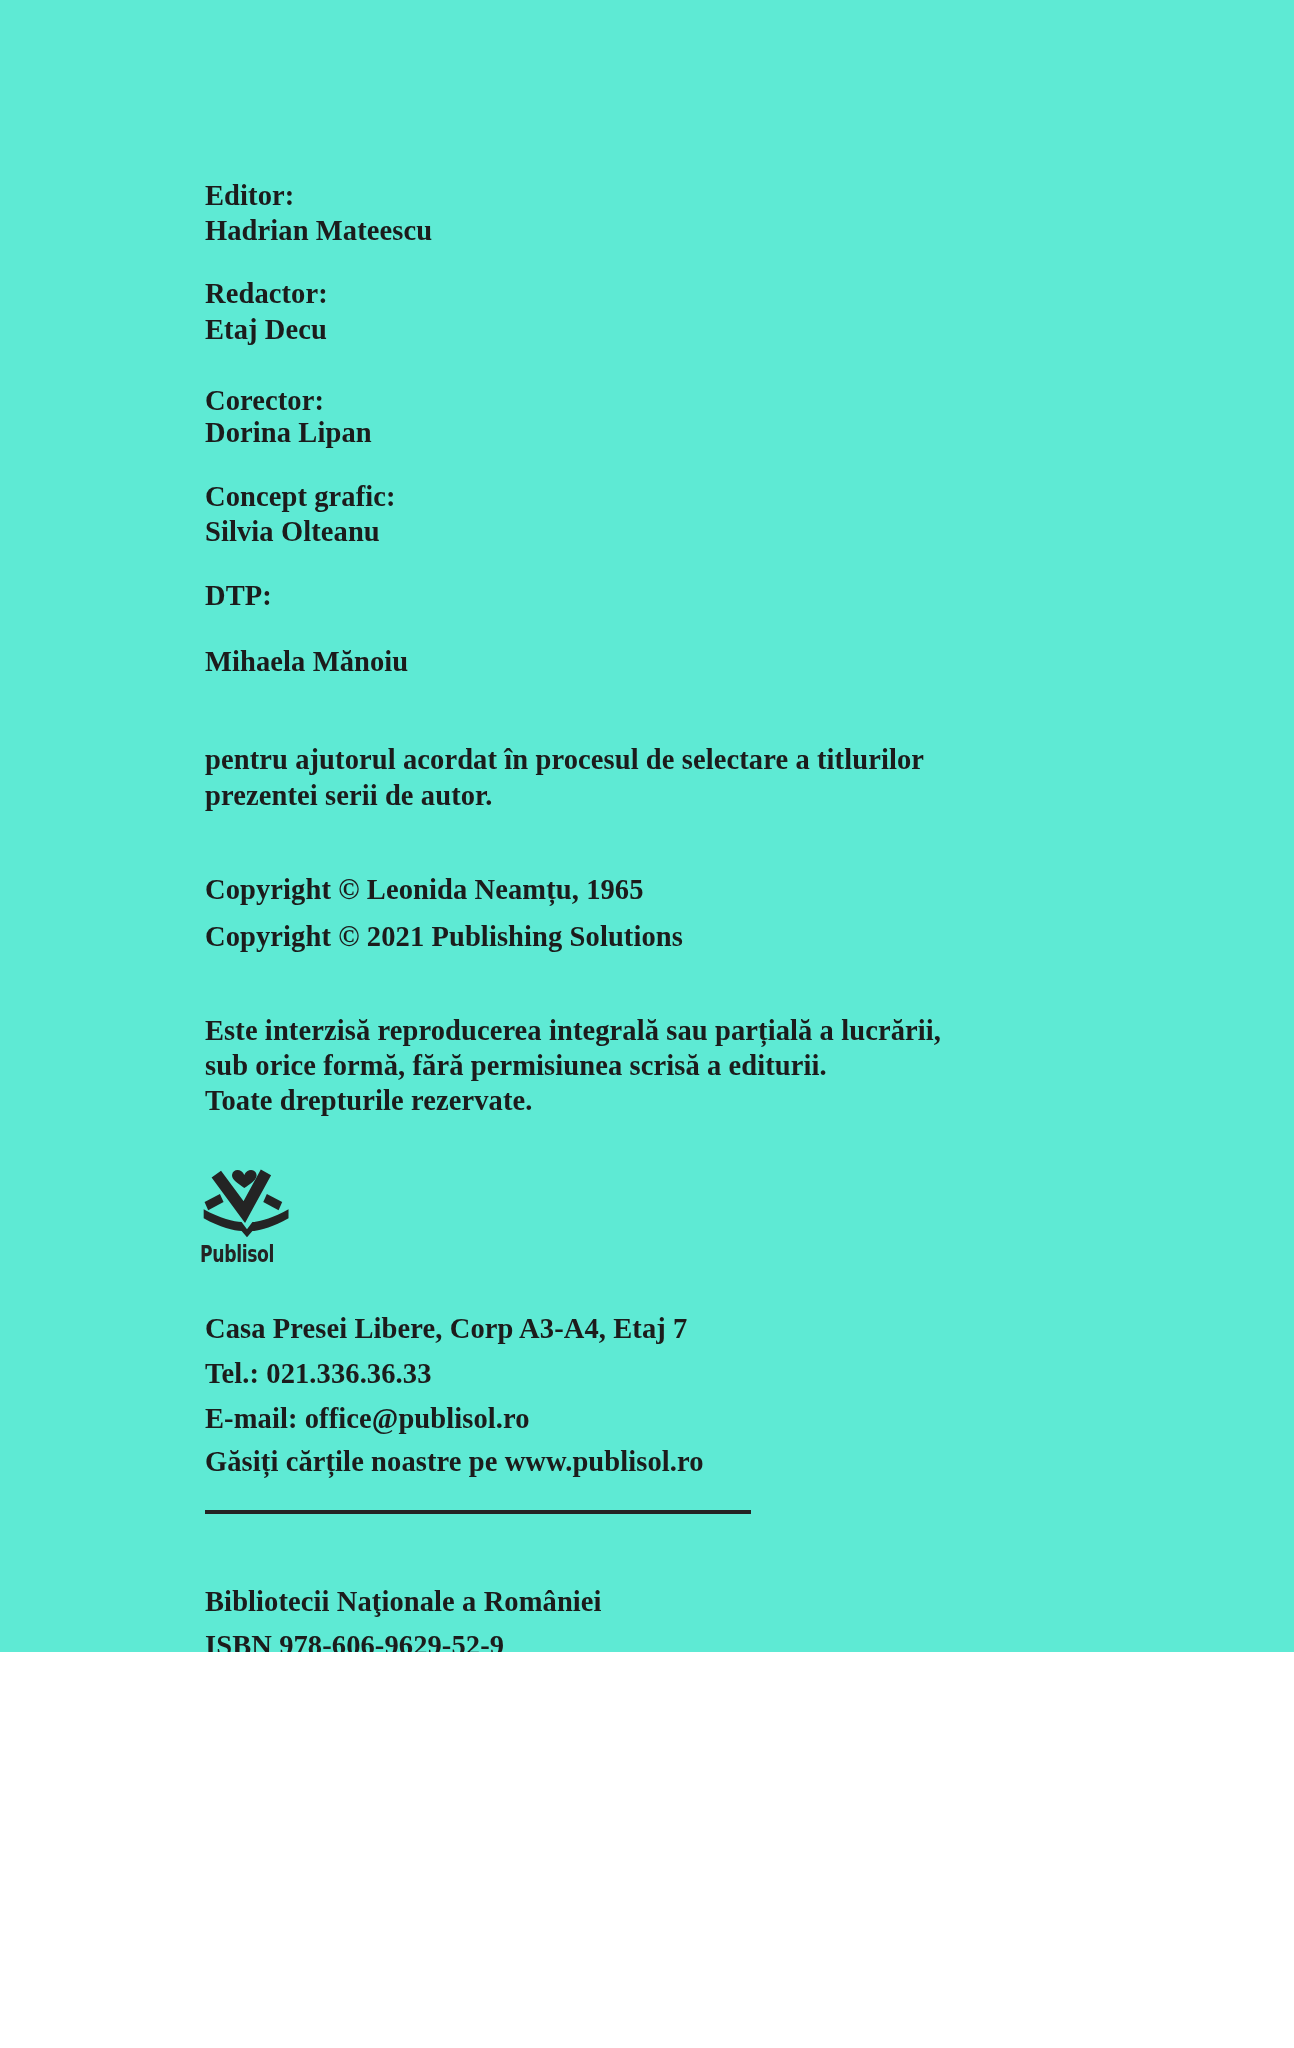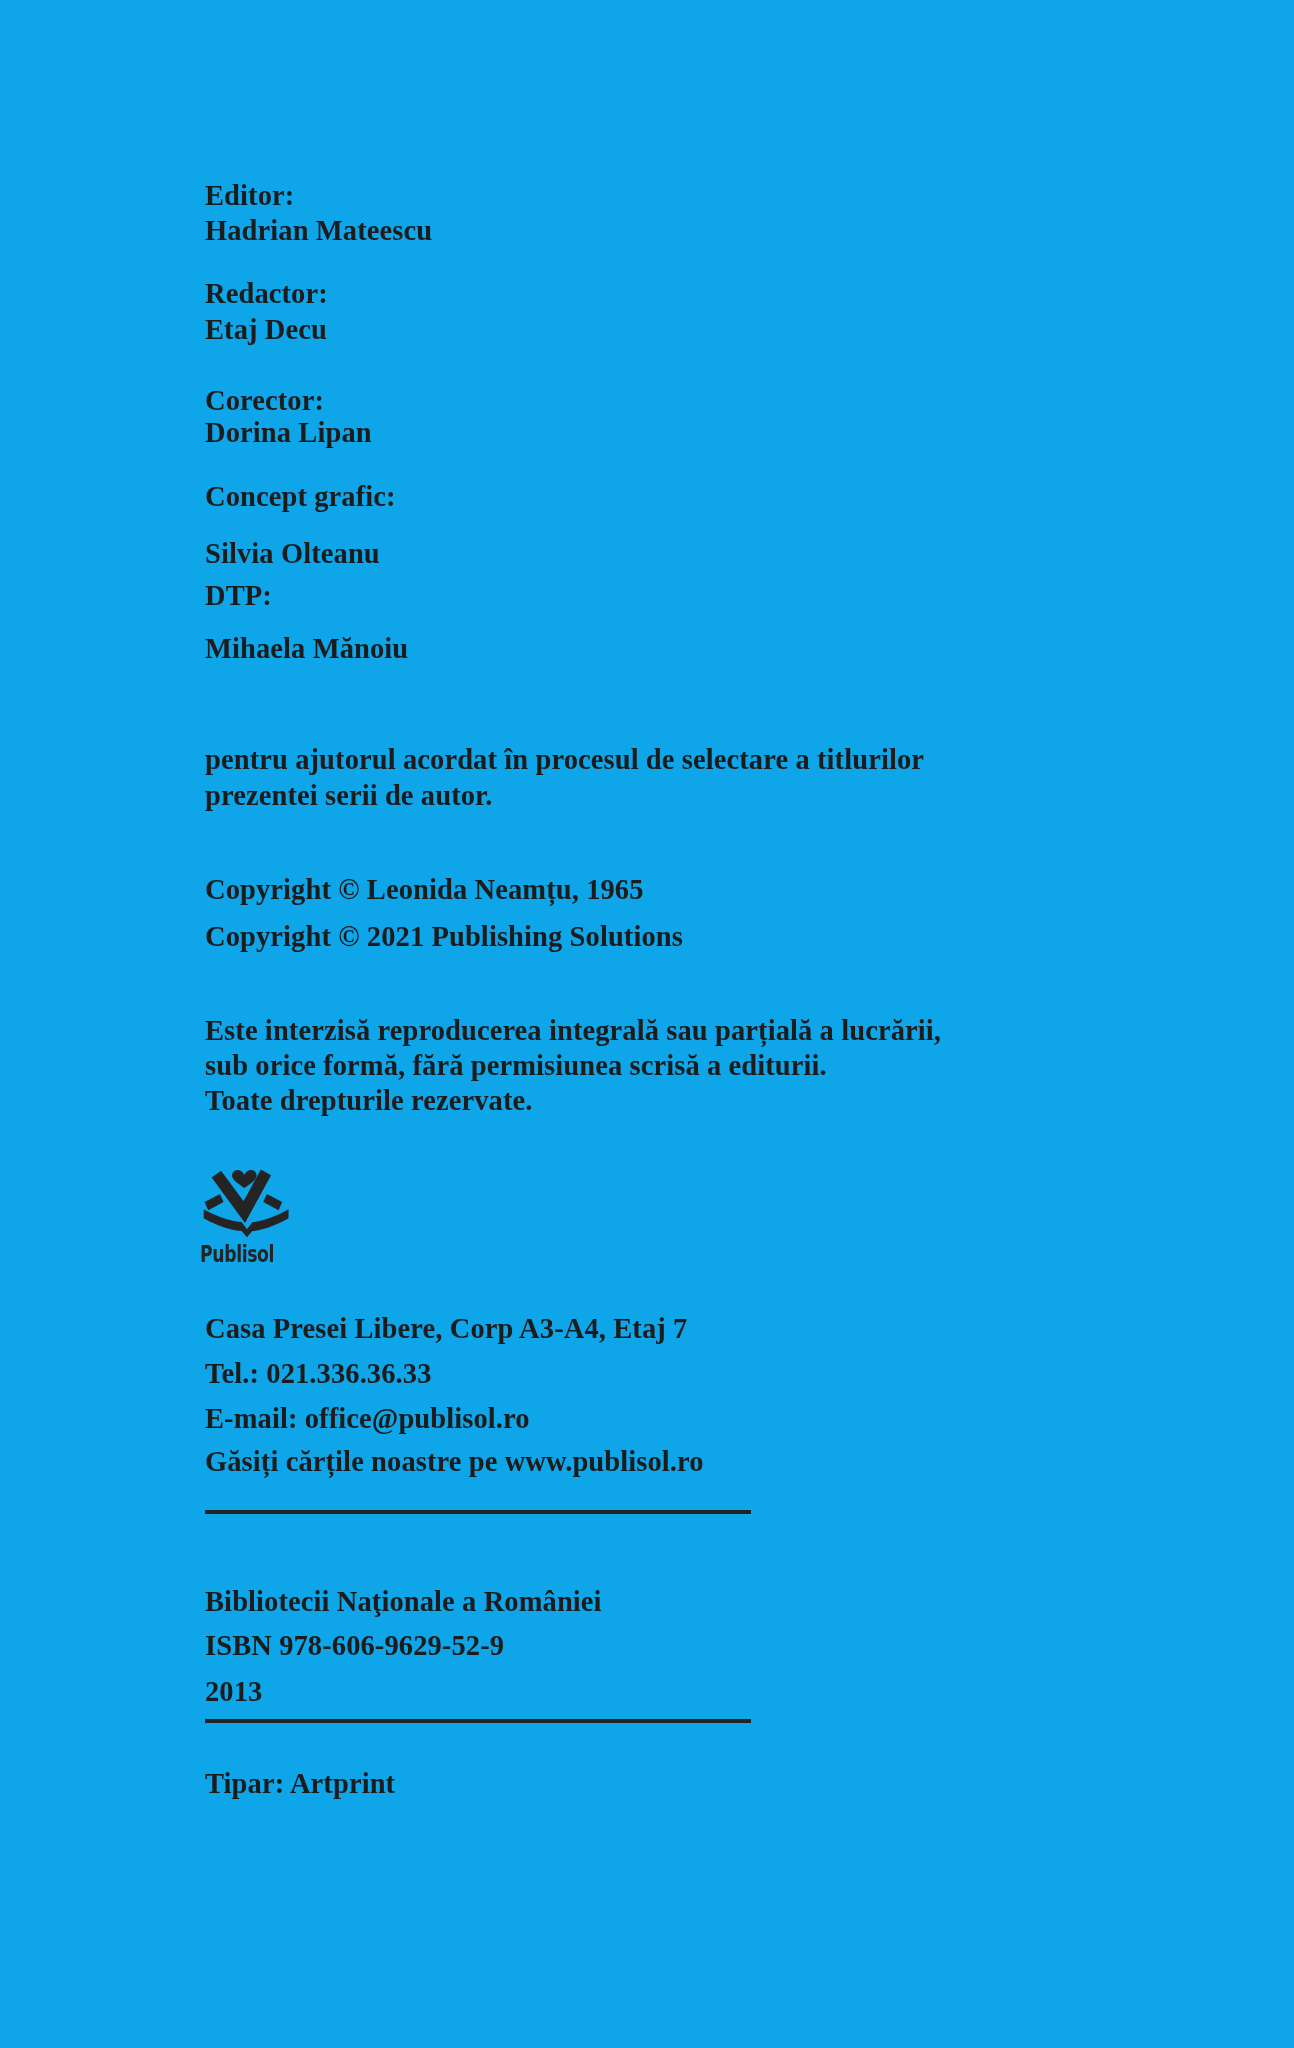--- a/index.html
+++ b/index.html
@@ -1,20 +1,20 @@
 <!DOCTYPE html>
 <html lang="ro"><head>
 <meta charset="utf-8">
 <style>
   html, body { margin: 0; padding: 0; background: #ffffff; }
   .page {
     position: relative;
     width: 1294px;
-    height: 2048px;
-    background: #0ea5e9;
+    height: 1652px;
+    background: #5eead4;
     font-family: "Liberation Serif", "DejaVu Serif", serif;
     color: #1c1c1c;
     overflow: hidden;
   }
   .line {
     position: absolute;
     left: 205px;
     font-size: 28.5px;
     line-height: 32px;
     white-space: nowrap;
@@ -52,24 +52,24 @@
   <div class="line bold" style="top:180px">Editor:</div>
   <div class="line" style="top:215px">Hadrian Mateescu</div>
 
   <div class="line bold" style="top:278px">Redactor:</div>
   <div class="line" style="top:314px">Etaj Decu</div>
 
   <div class="line bold" style="top:385px">Corector:</div>
   <div class="line" style="top:417px">Dorina Lipan</div>
 
   <div class="line bold" style="top:481px">Concept grafic:</div>
-  <div class="line" style="top:538px">Silvia Olteanu</div>
+  <div class="line" style="top:516px">Silvia Olteanu</div>
 
   <div class="line bold" style="top:580px">DTP:</div>
-  <div class="line" style="top:633px">Mihaela Mănoiu</div>
+  <div class="line" style="top:646px">Mihaela Mănoiu</div>
 
   <div class="line" style="top:744px">pentru ajutorul acordat în procesul de selectare a titlurilor</div>
   <div class="line" style="top:780px">prezentei serii de autor.</div>
 
   <div class="line" style="top:874px">Copyright © Leonida Neamțu, 1965</div>
   <div class="line" style="top:921px">Copyright © 2021 Publishing Solutions</div>
 
   <div class="line" style="top:1015px">Este interzisă reproducerea integrală sau parțială a lucrării,</div>
   <div class="line" style="top:1050px">sub orice formă, fără permisiunea scrisă a editurii.</div>
   <div class="line" style="top:1085px">Toate drepturile rezervate.</div>

